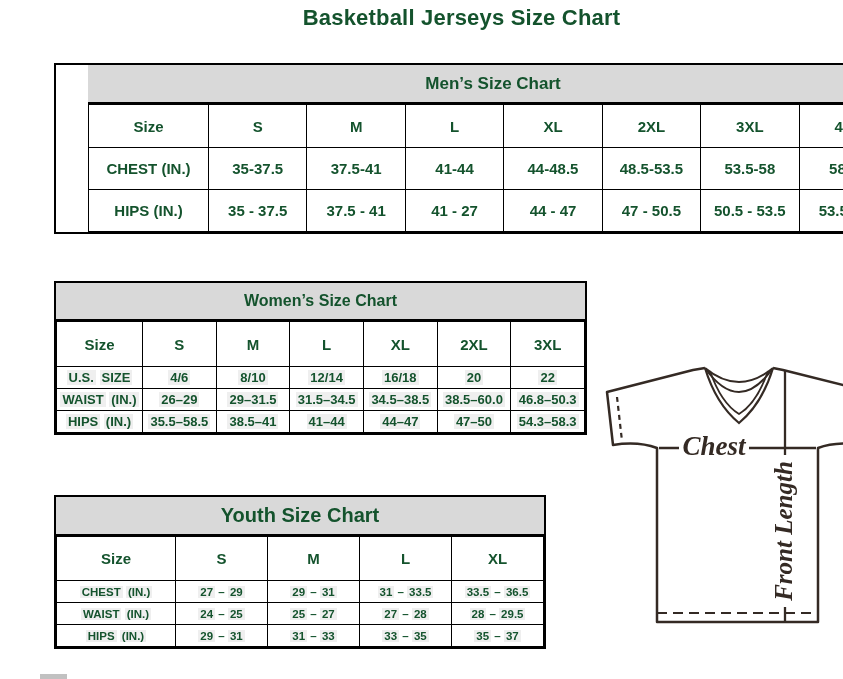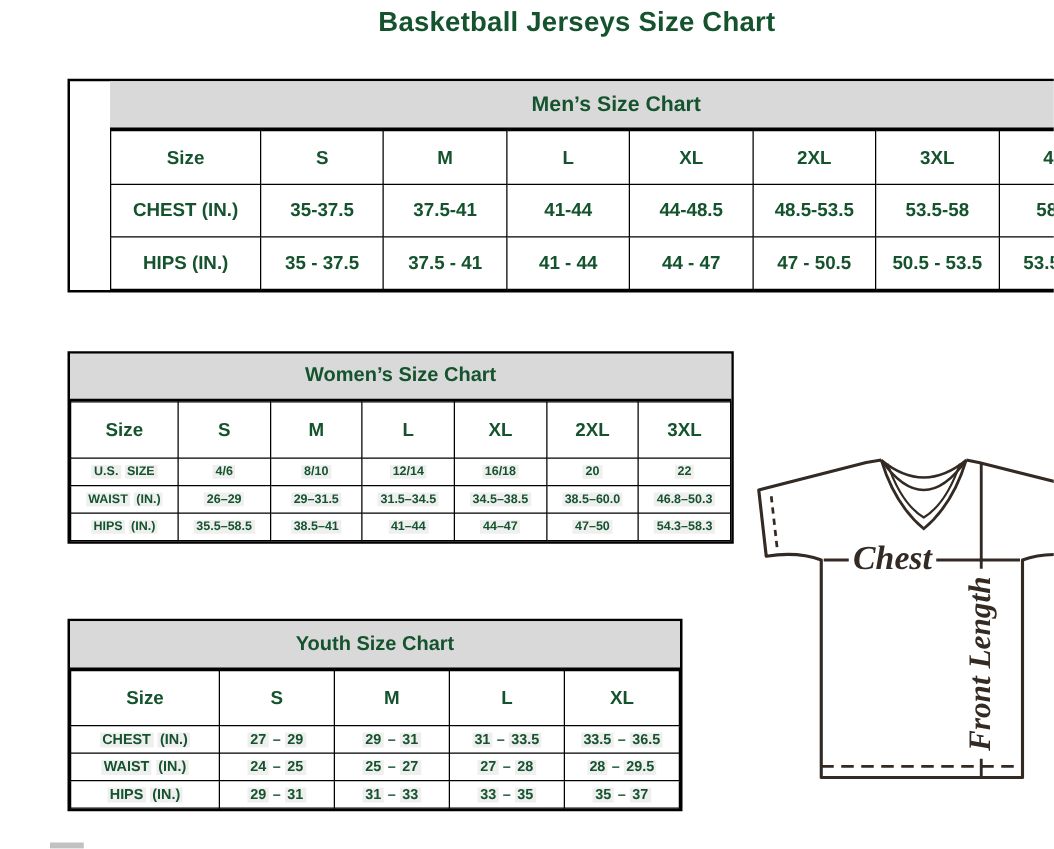--- a/index.html
+++ b/index.html
@@ -16,25 +16,25 @@
   
   .mens{left:14px;top:63px;width:810px;padding-left:32px;}
   .mens .tbl-title{height:37px;font-size:17px;}
   .mens thead th{height:42px;font-size:15px;}
   .mens tbody th,.mens tbody td{height:41px;font-size:15px;}
   .mens th:first-child{width:119px;}
   
   .womens{left:14px;top:281px;width:529px;}
   .womens .tbl-title{height:36px;font-size:16px;}
   .womens thead th{height:44px;font-size:15px;}
-  .womens tbody th,.womens tbody td{height:21px;font-size:10px;}
+  .womens tbody th,.womens tbody td{height:21px;font-size:13px;}
   .womens th:first-child{width:85px;}
   
   .youth{left:14px;top:495px;width:488px;}
-  .youth .tbl-title{height:37px;font-size:16px;}
+  .youth .tbl-title{height:37px;font-size:20px;}
   .youth thead th{height:43px;font-size:15px;}
   .youth tbody th,.youth tbody td{height:21px;font-size:11.5px;}
   .youth th:first-child{width:118px;}
   .hl{background:#efefef;padding:0 2px;}
   
   .jersey{position:absolute;left:556px;top:356px;}
   .jersey text{font-family:"Liberation Serif",serif;font-style:italic;font-weight:bold;
          fill:#342a24;}
   
   .sb{position:absolute;}
@@ -71,21 +71,21 @@
             <td>41-44</td>
             <td>44-48.5</td>
             <td>48.5-53.5</td>
             <td>53.5-58</td>
             <td>58-63</td>
           </tr>
           <tr>
             <th>HIPS (IN.)</th>
             <td>35 - 37.5</td>
             <td>37.5 - 41</td>
-            <td>41 - 44</td>
+            <td>41 - 27</td>
             <td>44 - 47</td>
             <td>47 - 50.5</td>
             <td>50.5 - 53.5</td>
             <td>53.5 - 57</td>
           </tr>
         </tbody>
       </table>
   </div>
 
   <div class="tbl womens">

